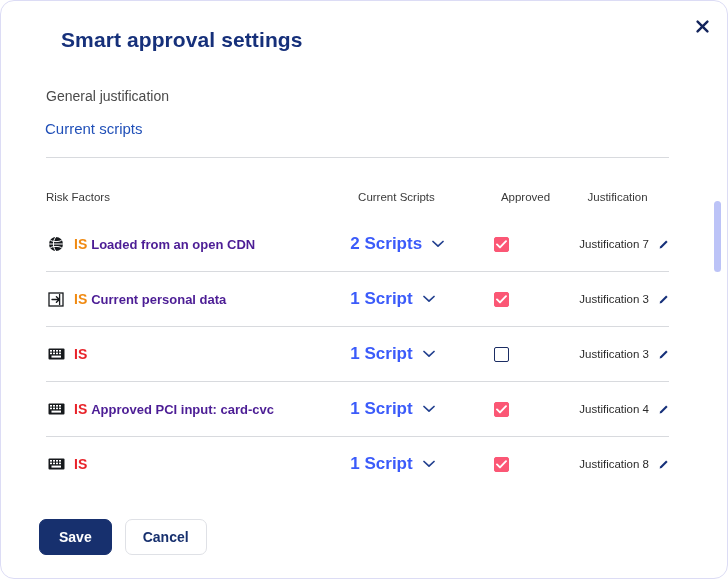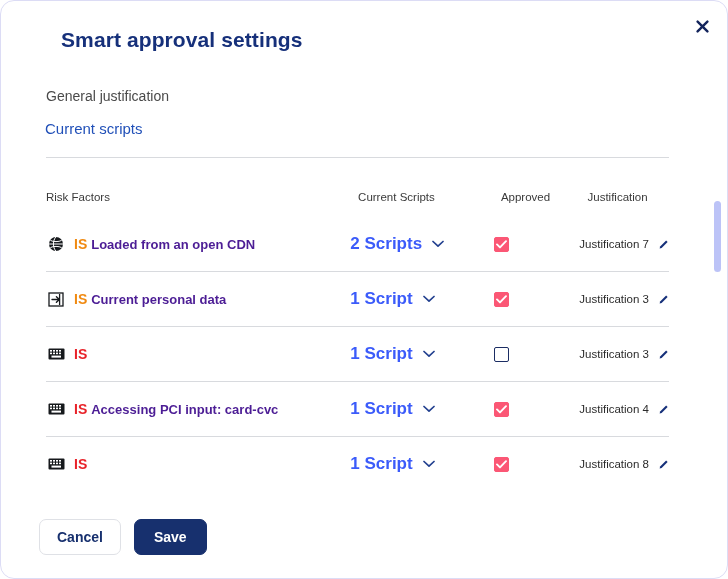--- a/index.html
+++ b/index.html
@@ -418,21 +418,21 @@
                 <rect x="11" y="2" width="2" height="1.6"></rect>
               <rect x="2" y="4.6" width="2" height="1.6"></rect>
                 <rect x="5" y="4.6" width="2" height="1.6"></rect>
               <rect x="8" y="4.6" width="2" height="1.6"></rect>
                 <rect x="11" y="4.6" width="2" height="1.6"></rect>
               <rect x="3.5" y="7.6" width="9.5" height="2"></rect>
             </g>
           </svg>
         </span>
         <span class="is-badge" style="color:#e8232a">IS</span>
-        <span class="risk-text">Accessing PCI input: card-cvc</span>
+        <span class="risk-text">Approved PCI input: card-cvc</span>
       </div>
       <div class="col-scripts">
         <a class="scripts-link">1 Script</a>
         <span class="chev">
           <svg width="12" height="8" viewBox="0 0 12 8" aria-hidden="true">
               <path d="M1 1.5 L6 6.2 L11 1.5" stroke="#22408f" stroke-width="1.7" fill="none" stroke-linecap="round" stroke-linejoin="round"></path>
             </svg>
         </span>
       </div>
       <div class="col-appr">
@@ -493,20 +493,20 @@
           <svg width="11" height="11" viewBox="0 0 11 11" aria-hidden="true">
               <path d="M1.6 9.4 L3.6 8.9 L9.6 2.9 L8.1 1.4 L2.1 7.4 Z" fill="#16307a"></path>
             </svg>
         </span>
       </div>
     </div>
 
   </div>
 
   <div class="footer">
+    <button class="btn btn-save">Save</button>
     <button class="btn btn-cancel">Cancel</button>
-    <button class="btn btn-save">Save</button>
   </div>
 
   <div class="scroll-track"></div>
   <div class="scroll-thumb"></div>
 
 </div>
 
 </body></html>

